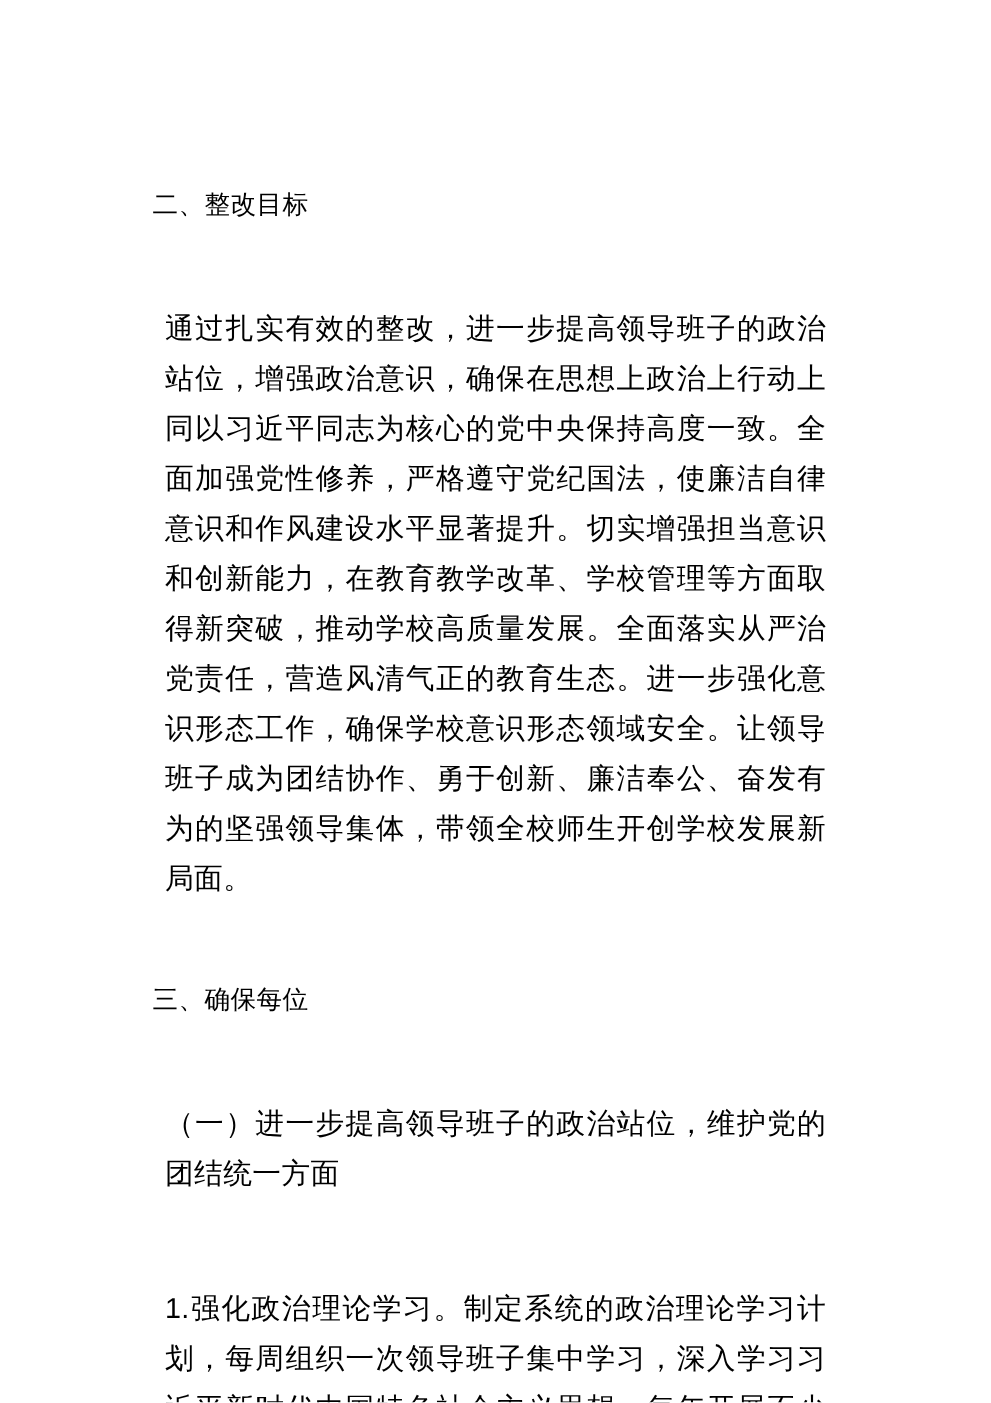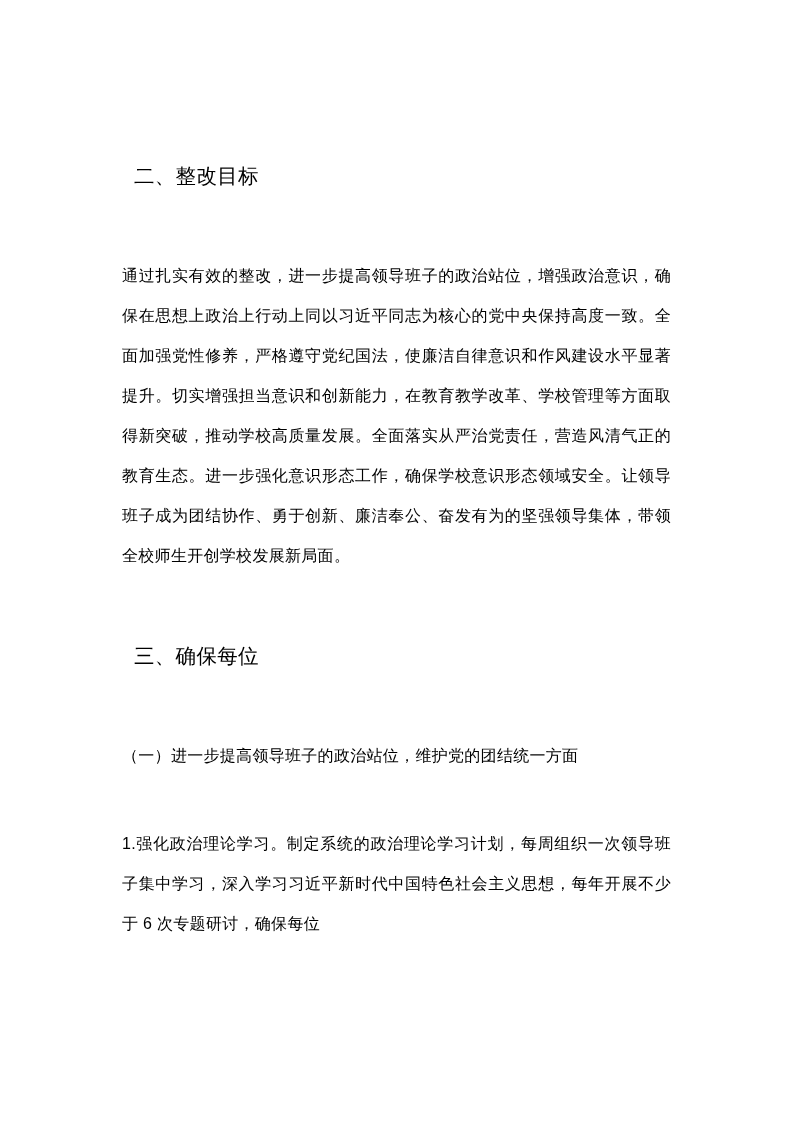--- a/index.html
+++ b/index.html
@@ -26,27 +26,27 @@
   .doc-body {
     font-size: 20.5px;
     line-height: 40px;
     letter-spacing: 0.3px;
     text-align: justify;
     text-justify: inter-ideograph;
   }
   .heading {
     font-size: 20.5px;
     line-height: 40px;
-    margin: 16px;
+    margin: 4px;
     font-weight: 400;
   }
   .para {
-    font-size: 16px;
+    font-size: 23px;
     line-height: 40px;
-    margin: 4px;
+    margin: 14px;
     text-align: justify;
     text-justify: inter-ideograph;
   }
   .gap-lg { height: 40px; }
   .gap-md { height: 40px; }
 </style>
 </head>
 <body>
 
 <div class="page">

